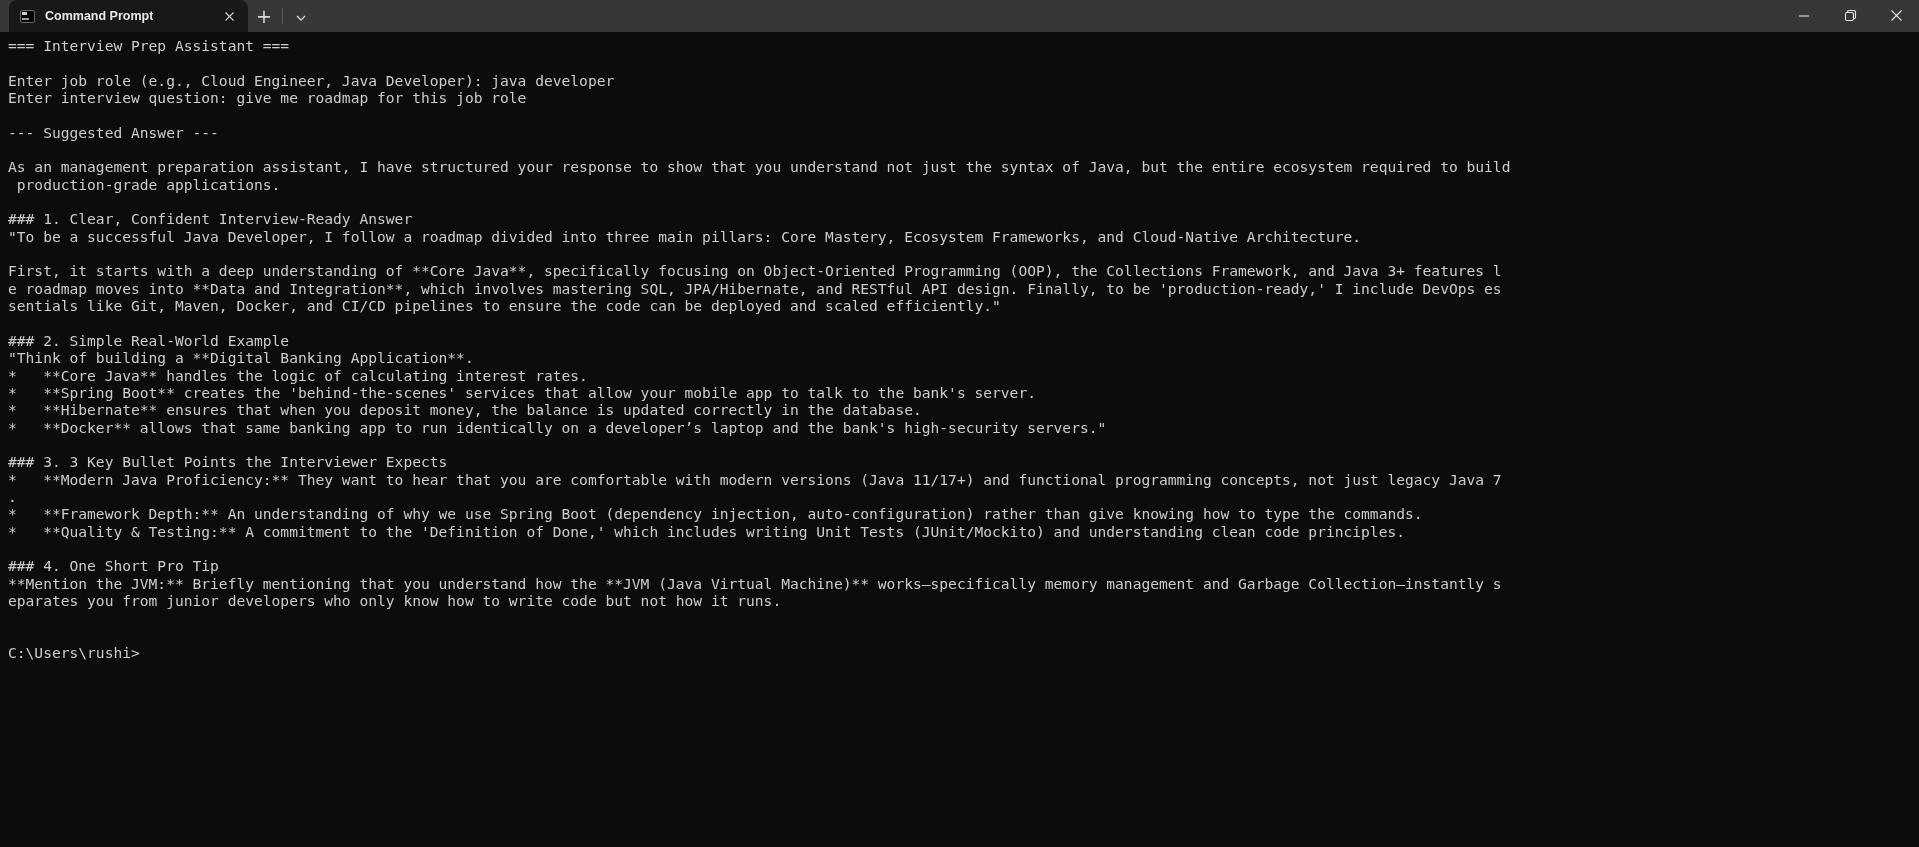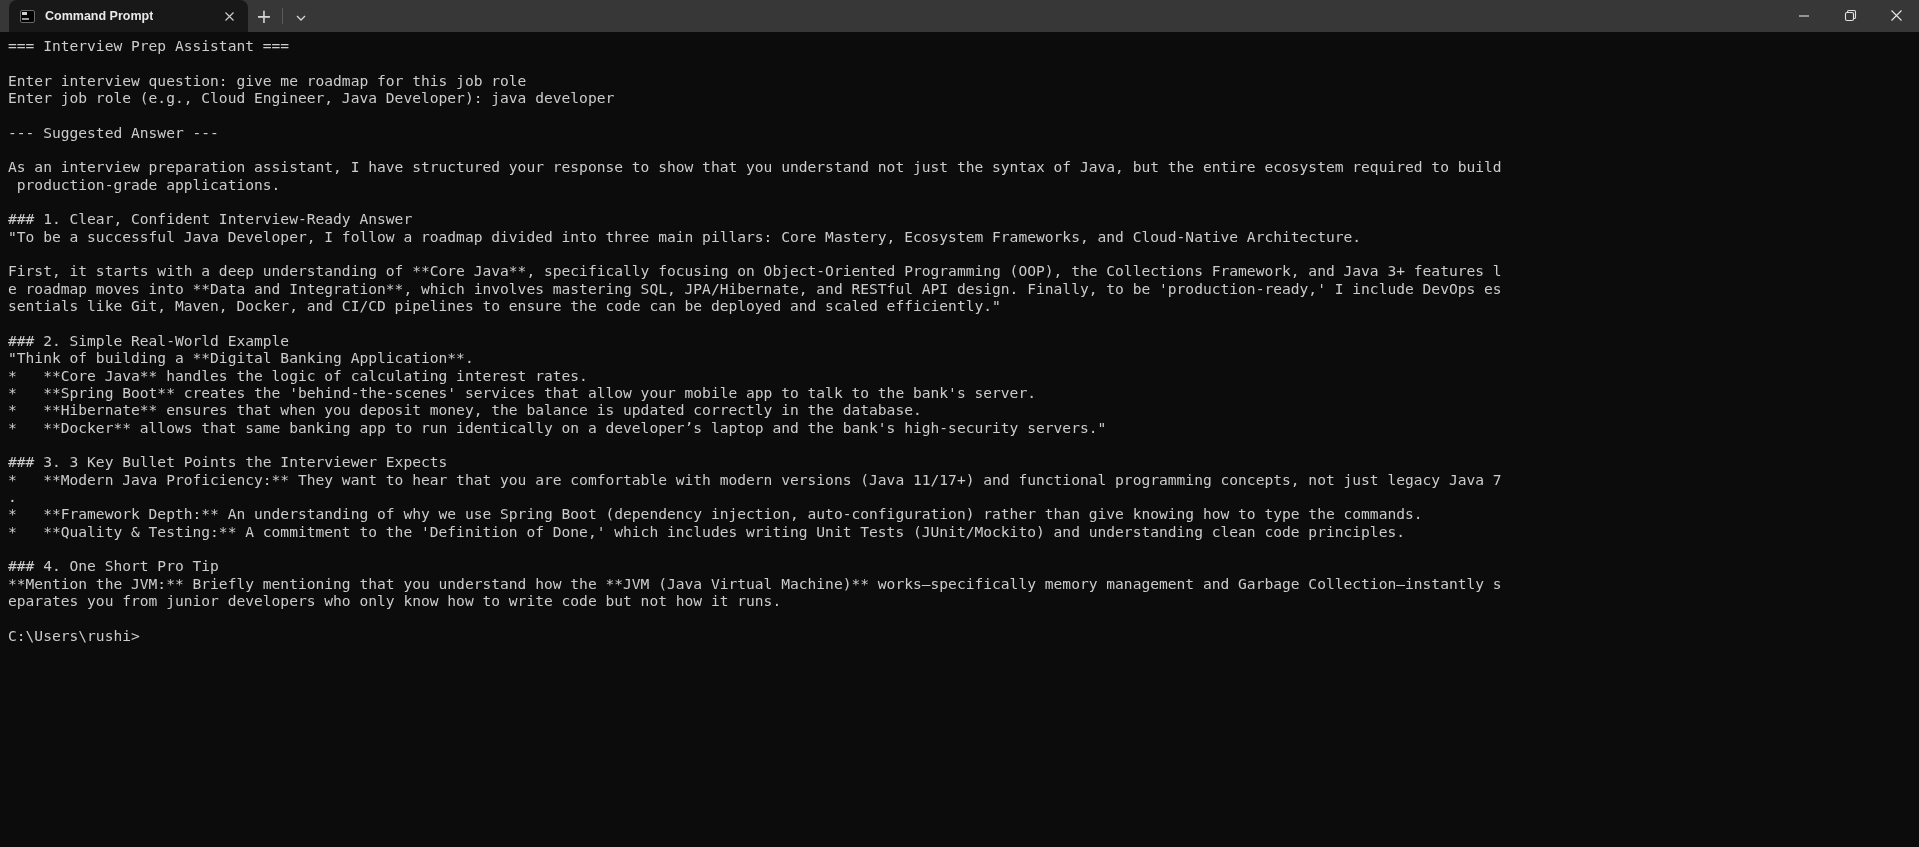--- a/index.html
+++ b/index.html
@@ -31,21 +31,21 @@
   .tb-btn{width:32px;height:32px;display:flex;align-items:center;justify-content:center;cursor:pointer;}
   .tb-sep{width:1px;height:16px;background:#5a5a5a;align-self:center;margin:0 2px;}
   .plus-glyph{font-family:"DejaVu Sans",sans-serif;font-size:19px;font-weight:400;color:var(--icon);line-height:1;}
   .spacer{flex:1 1 auto;}
   .win-btn{width:46px;height:32px;display:flex;align-items:center;justify-content:center;cursor:pointer;}
 
   
   .terminal{flex:1 1 auto;background:var(--terminal-bg);padding:5px 8px 12px 8px;overflow:hidden;position:relative;}
   .term-line{white-space:pre;font-size:14.6px;line-height:17.35px;color:var(--text);
              font-family:"DejaVu Sans Mono","Liberation Mono",monospace;}
-  .prompt-line{white-space:pre;font-size:14.6px;line-height:17.35px;color:var(--text);}
+  .prompt-line{white-space:pre;font-size:14.6px;line-height:17.35px;color:var(--text);margin-top:17px;}
   .scrollbar-track{position:absolute;top:0;right:0;width:10px;height:100%;background:transparent;}
 </style>
 </head>
 <body>
 
 <div class="window">
 
   <div class="titlebar">
     <div class="tab">
       <span class="tab-icon"></span>
@@ -92,26 +92,26 @@
             <path d="M1.5 1.5 L11.5 11.5 M11.5 1.5 L1.5 11.5" stroke="#e8e8e8" stroke-width="1.1" fill="none"></path>
           </svg>
       </span>
     </div>
   </div>
 
   <div class="terminal">
     <div>
         <div class="term-line">=== Interview Prep Assistant ===</div>
         <div class="term-line"> </div>
+        <div class="term-line">Enter job role (e.g., Cloud Engineer, Java Developer): java developer</div>
         <div class="term-line">Enter interview question: give me roadmap for this job role</div>
-        <div class="term-line">Enter job role (e.g., Cloud Engineer, Java Developer): java developer</div>
         <div class="term-line"> </div>
         <div class="term-line">--- Suggested Answer ---</div>
         <div class="term-line"> </div>
-        <div class="term-line">As an interview preparation assistant, I have structured your response to show that you understand not just the syntax of Java, but the entire ecosystem required to build</div>
+        <div class="term-line">As an management preparation assistant, I have structured your response to show that you understand not just the syntax of Java, but the entire ecosystem required to build</div>
         <div class="term-line"> production-grade applications.</div>
         <div class="term-line"> </div>
         <div class="term-line">### 1. Clear, Confident Interview-Ready Answer</div>
         <div class="term-line">"To be a successful Java Developer, I follow a roadmap divided into three main pillars: Core Mastery, Ecosystem Frameworks, and Cloud-Native Architecture.</div>
         <div class="term-line"> </div>
         <div class="term-line">First, it starts with a deep understanding of **Core Java**, specifically focusing on Object-Oriented Programming (OOP), the Collections Framework, and Java 3+ features l</div>
         <div class="term-line">e roadmap moves into **Data and Integration**, which involves mastering SQL, JPA/Hibernate, and RESTful API design. Finally, to be 'production-ready,' I include DevOps es</div>
         <div class="term-line">sentials like Git, Maven, Docker, and CI/CD pipelines to ensure the code can be deployed and scaled efficiently."</div>
         <div class="term-line"> </div>
         <div class="term-line">### 2. Simple Real-World Example</div>

